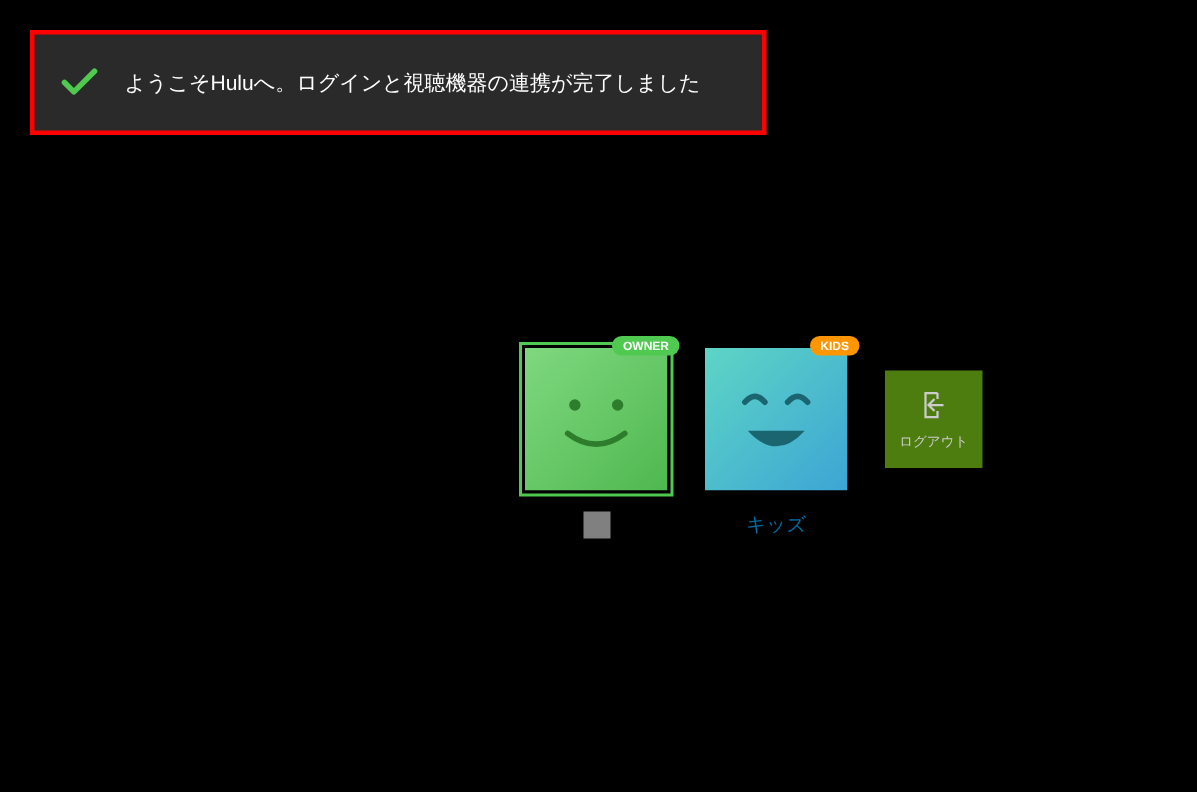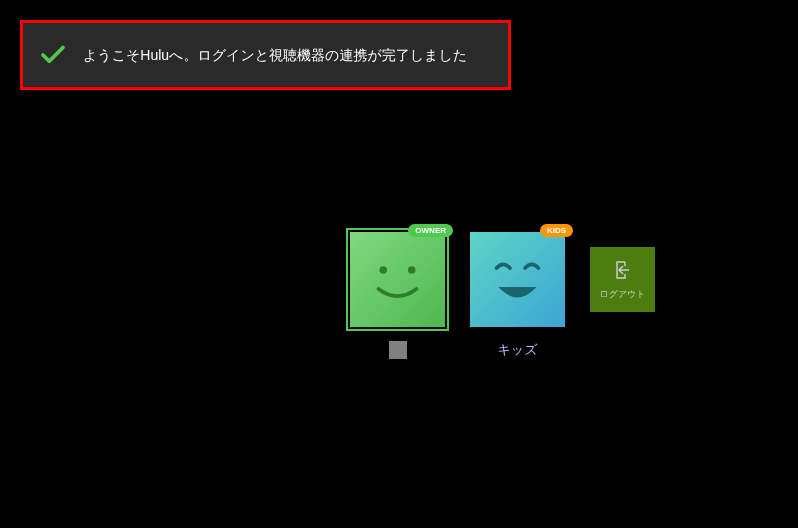--- a/index.html
+++ b/index.html
@@ -77,21 +77,21 @@
     }
     .badge.kids {
       background: #ff9500;
     }
     .avatar-face {
       width: 100%;
       height: 100%;
     }
     .profile-label {
       margin-top: 14px;
-      color: #c4b5fd;
+      color: #0369a1;
       font-size: 13px;
       text-align: center;
     }
     .profile-label-redacted {
       margin-top: 14px;
       width: 18px;
       height: 18px;
       background: #808080;
     }
     .logout-tile {

